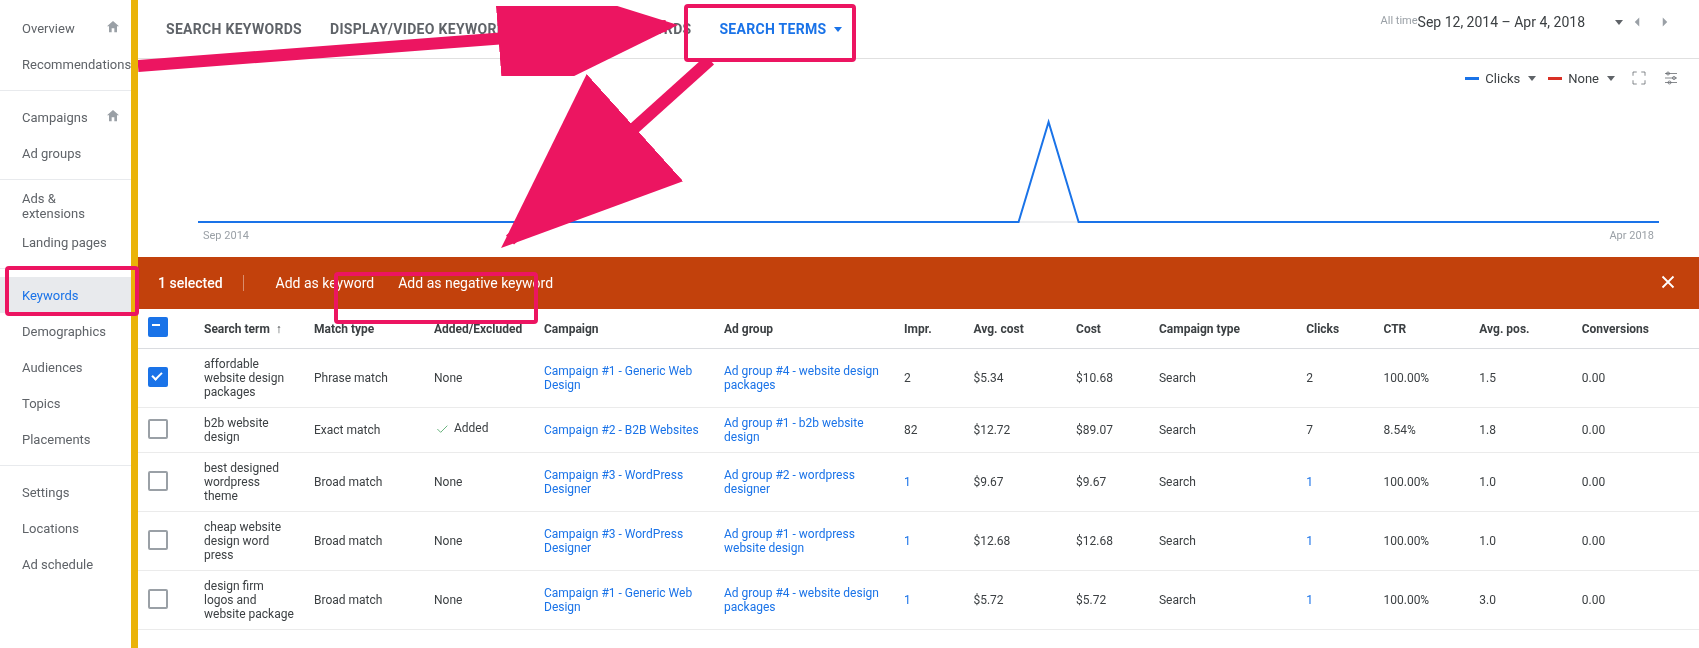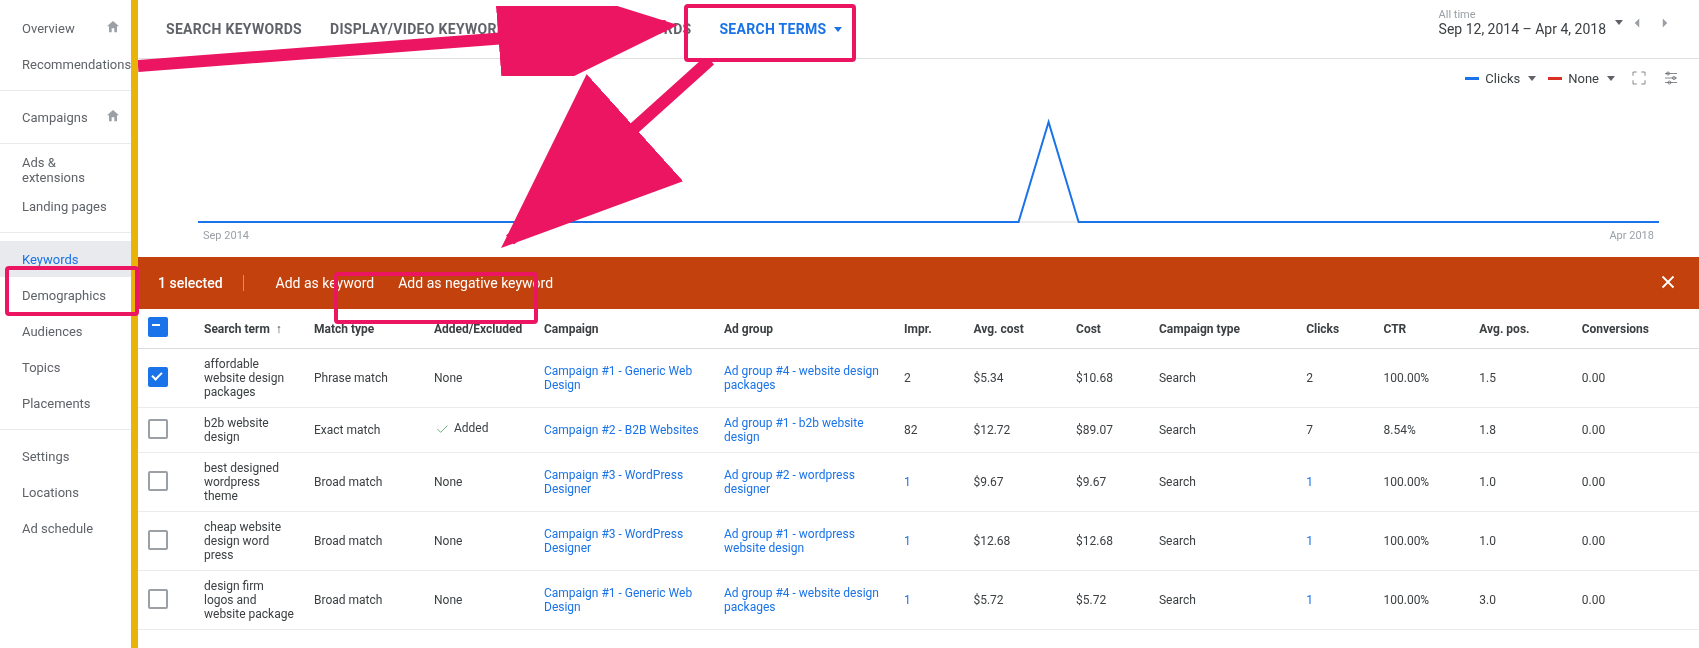--- a/index.html
+++ b/index.html
@@ -9,21 +9,21 @@
 .side-item.active{color:#1a73e8;background:#e8eaed}
 .side-sep{height:1px;background:#e8eaed;margin:8px 0}
 .home-icon svg{width:16px;height:16px;fill:#9aa0a6}
 .main{flex:1;display:flex;flex-direction:column;overflow:hidden}
 .topbar{display:flex;align-items:center;height:58px;border-bottom:1px solid #e0e0e0;padding-left:14px;position:relative}
 .tab{padding:0 14px;height:58px;display:flex;align-items:center;color:#5f6368;font-size:14px;font-weight:700;letter-spacing:.3px;cursor:pointer}
 .tab.active{color:#1a73e8}
 .tab.active .caret{border-top-color:#1a73e8}
 .caret{display:inline-block;margin-left:8px;border-left:4px solid transparent;border-right:4px solid transparent;border-top:5px solid #5f6368}
 .daterange{position:absolute;right:20px;top:8px;display:flex;align-items:center}
-.dr-text{display:flex;flex-direction:column;margin-right:1px}
+.dr-text{display:flex;flex-direction:row;margin-right:22px}
 .dr-label{font-size:11px;color:#9aa0a6}
 .dr-val{font-size:14px;color:#3c4043}
 .nav-btn{width:28px;height:28px;display:flex;align-items:center;justify-content:center;color:#9aa0a6;cursor:pointer}
 .nav-btn svg{width:18px;height:18px;fill:#9aa0a6}
 .chartbar{display:flex;justify-content:flex-end;align-items:center;height:38px;padding-right:14px}
 .metric{display:flex;align-items:center;margin:0 6px;cursor:pointer}
 .metric .dash{width:14px;height:3px;margin-right:6px}
 .metric .label{font-size:13px;color:#3c4043}
 .icon-btn{width:28px;height:28px;display:flex;align-items:center;justify-content:center;margin-left:4px;cursor:pointer}
 .icon-btn svg{width:18px;height:18px;stroke:#5f6368;fill:none}
@@ -73,20 +73,23 @@
       <div class="side-item">
         <span>Recommendations</span>
       </div>
       <div class="side-sep"></div>
       <div class="side-item">
         <span>Campaigns</span>
         <span class="home-icon"><svg viewBox="0 0 24 24">
             <path d="M12 3l9 8h-3v9h-4v-6h-4v6H6v-9H3z"></path>
           </svg></span>
       </div>
+      <div class="side-item">
+        <span>Ad groups</span>
+      </div>
       <div class="side-sep"></div>
       <div class="side-item">
         <span>Ads &amp; extensions</span>
       </div>
       <div class="side-item">
         <span>Landing pages</span>
       </div>
       <div class="side-sep"></div>
       <div class="side-item active">
         <span>Keywords</span>

